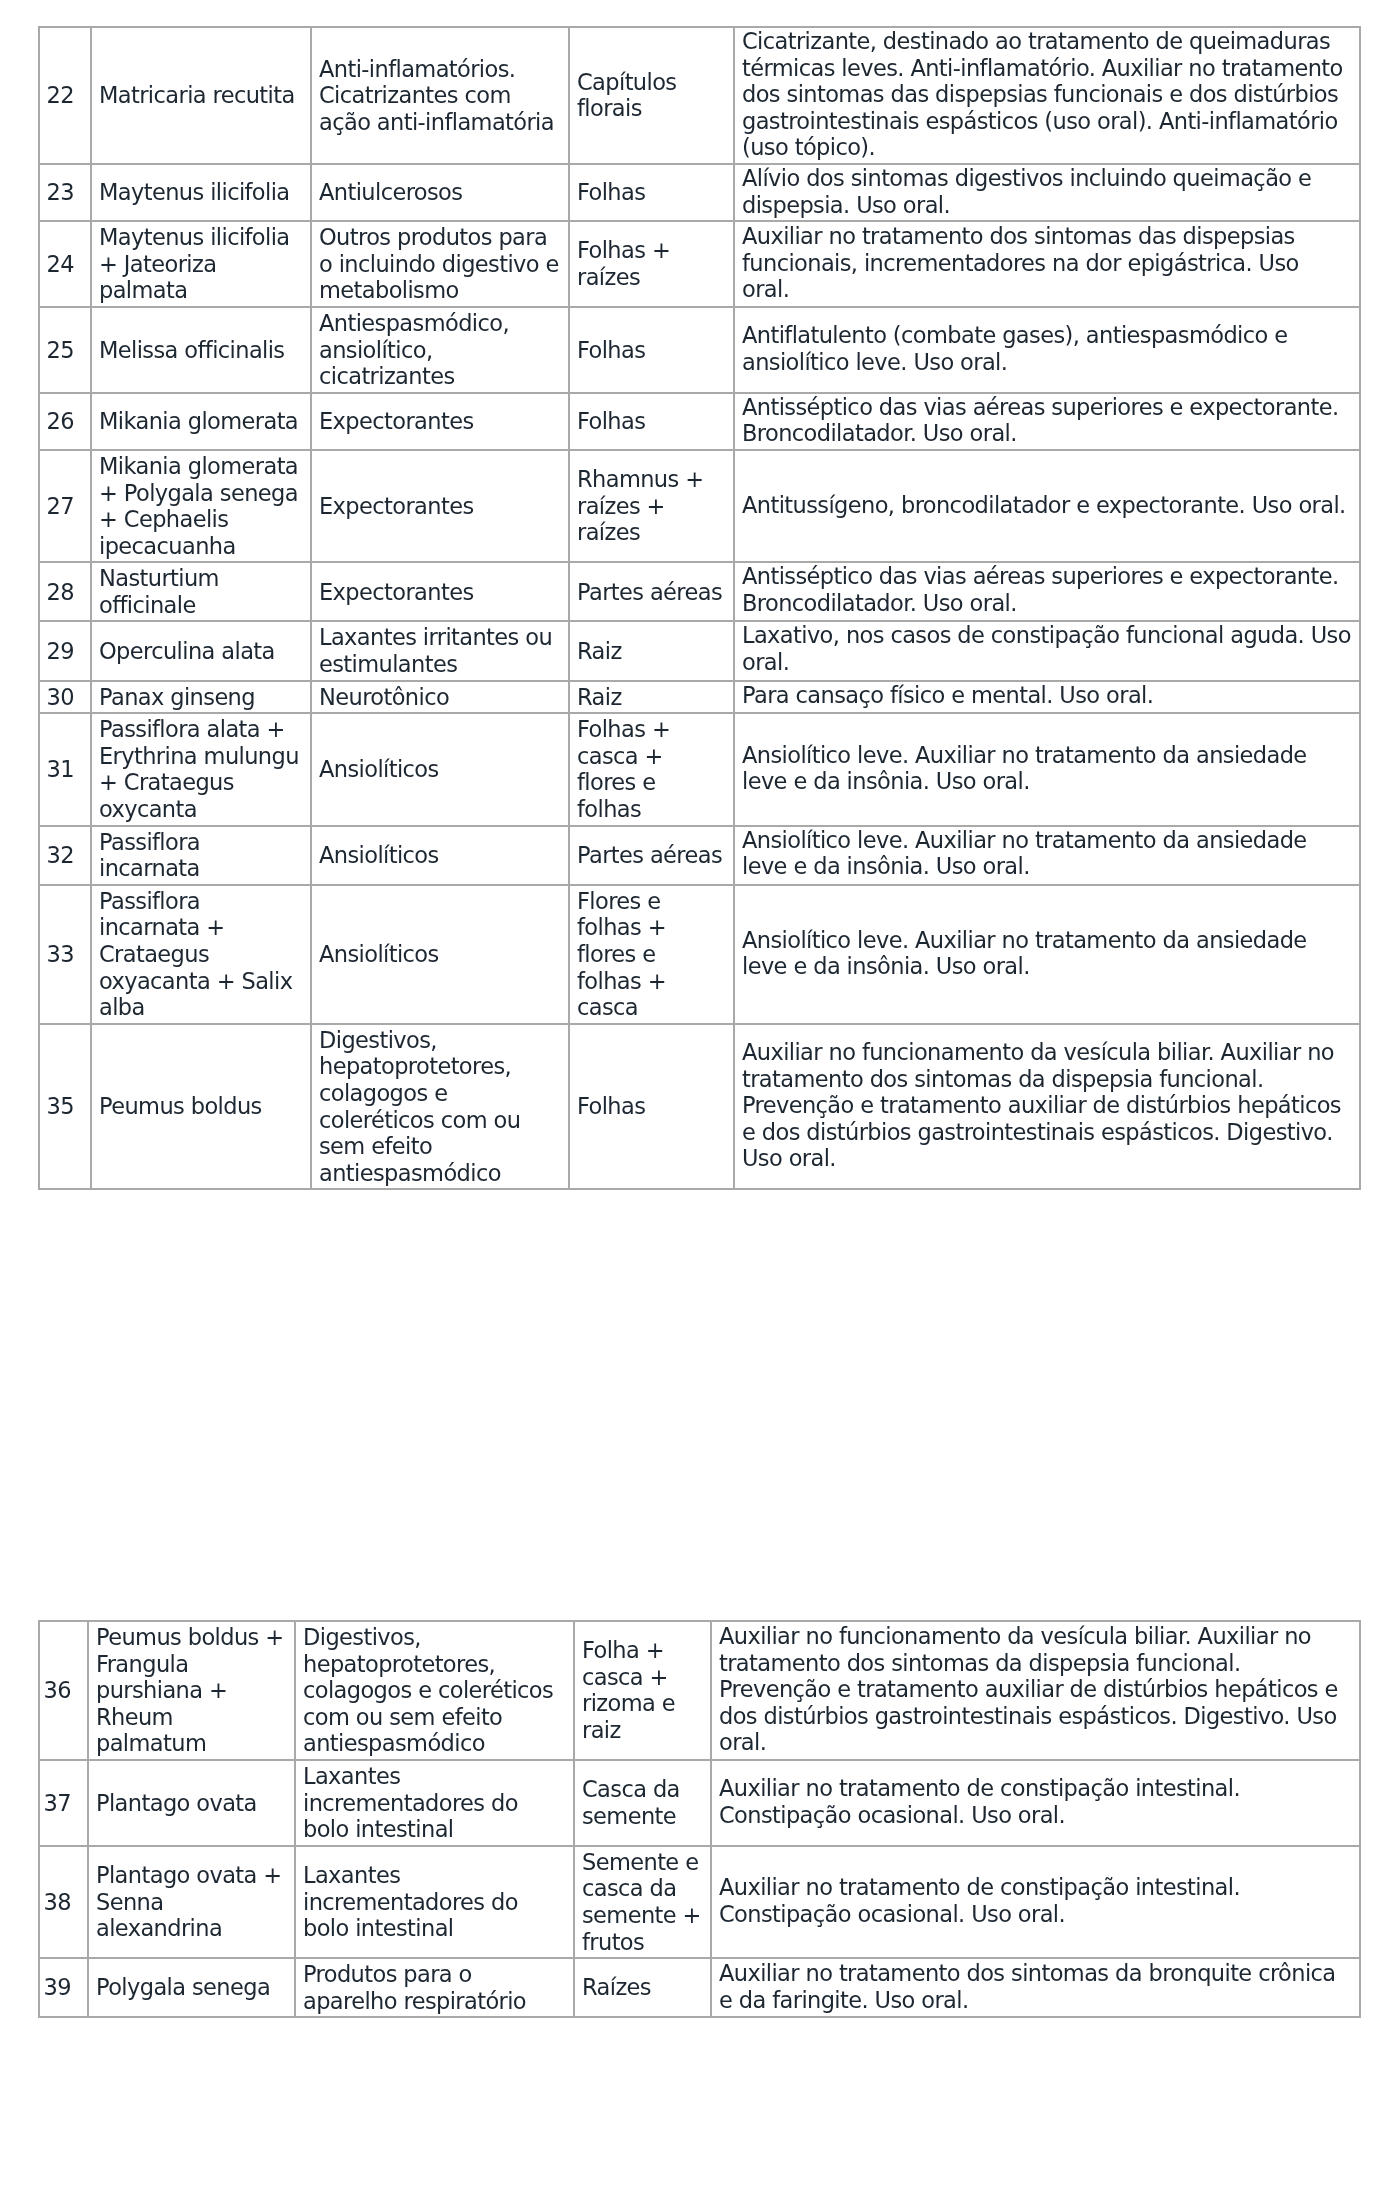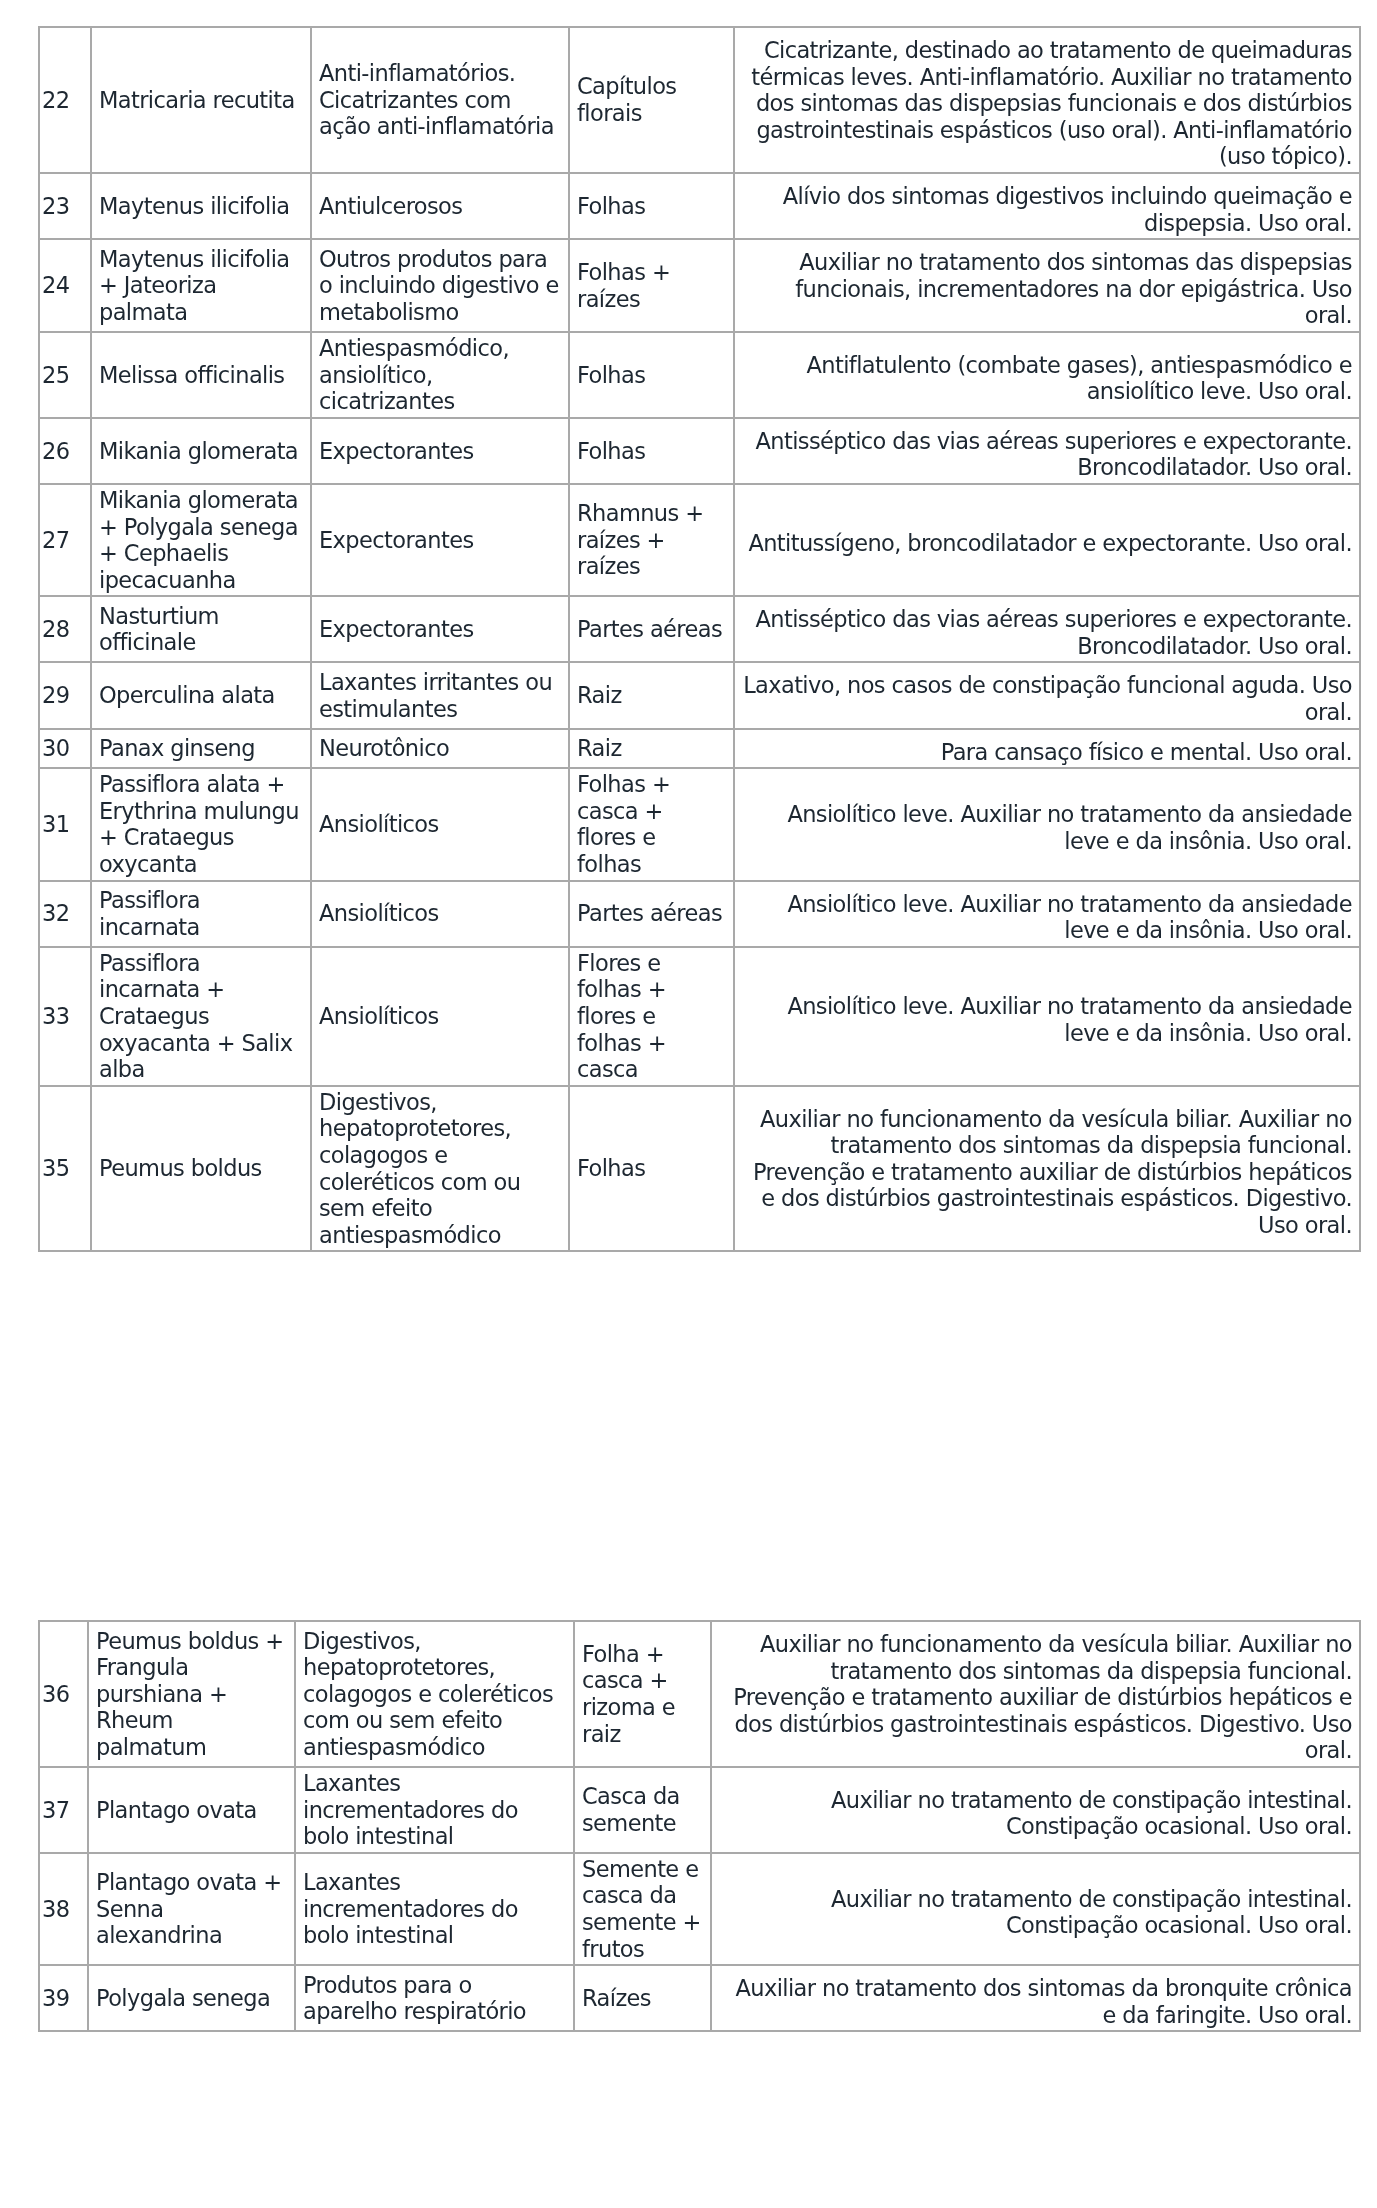--- a/index.html
+++ b/index.html
@@ -17,22 +17,22 @@
     font-size: 22.5px;
     line-height: 26.6px;
     letter-spacing: -0.6px;
   }
   table.herbal td {
     border: 2px solid #a9a9a9;
     padding: 2px 7px 2px 7px;
     vertical-align: middle;
     word-wrap: break-word;
   }
-  table.herbal td.num { text-align: left; padding-left: 2px; padding-right: 10px; }
-  table.herbal td.ind { vertical-align: top; padding-top: 9px; text-align: right; }
+  table.herbal td.num { text-align: right; padding-left: 2px; padding-right: 16px; }
+  table.herbal td.ind { vertical-align: top; padding-top: 0; }
   table.herbal td.ind.mid { vertical-align: middle; }
   #t1 { top: 26px; }
   #t2 { top: 1620px; }
   #t1 col.c-num { width: 52px; }
   #t1 col.c-name { width: 220px; }
   #t1 col.c-class { width: 258px; }
   #t1 col.c-part { width: 165px; }
   #t1 col.c-ind { width: 626px; }
   #t2 col.c-num { width: 49px; }
   #t2 col.c-name { width: 207px; }

